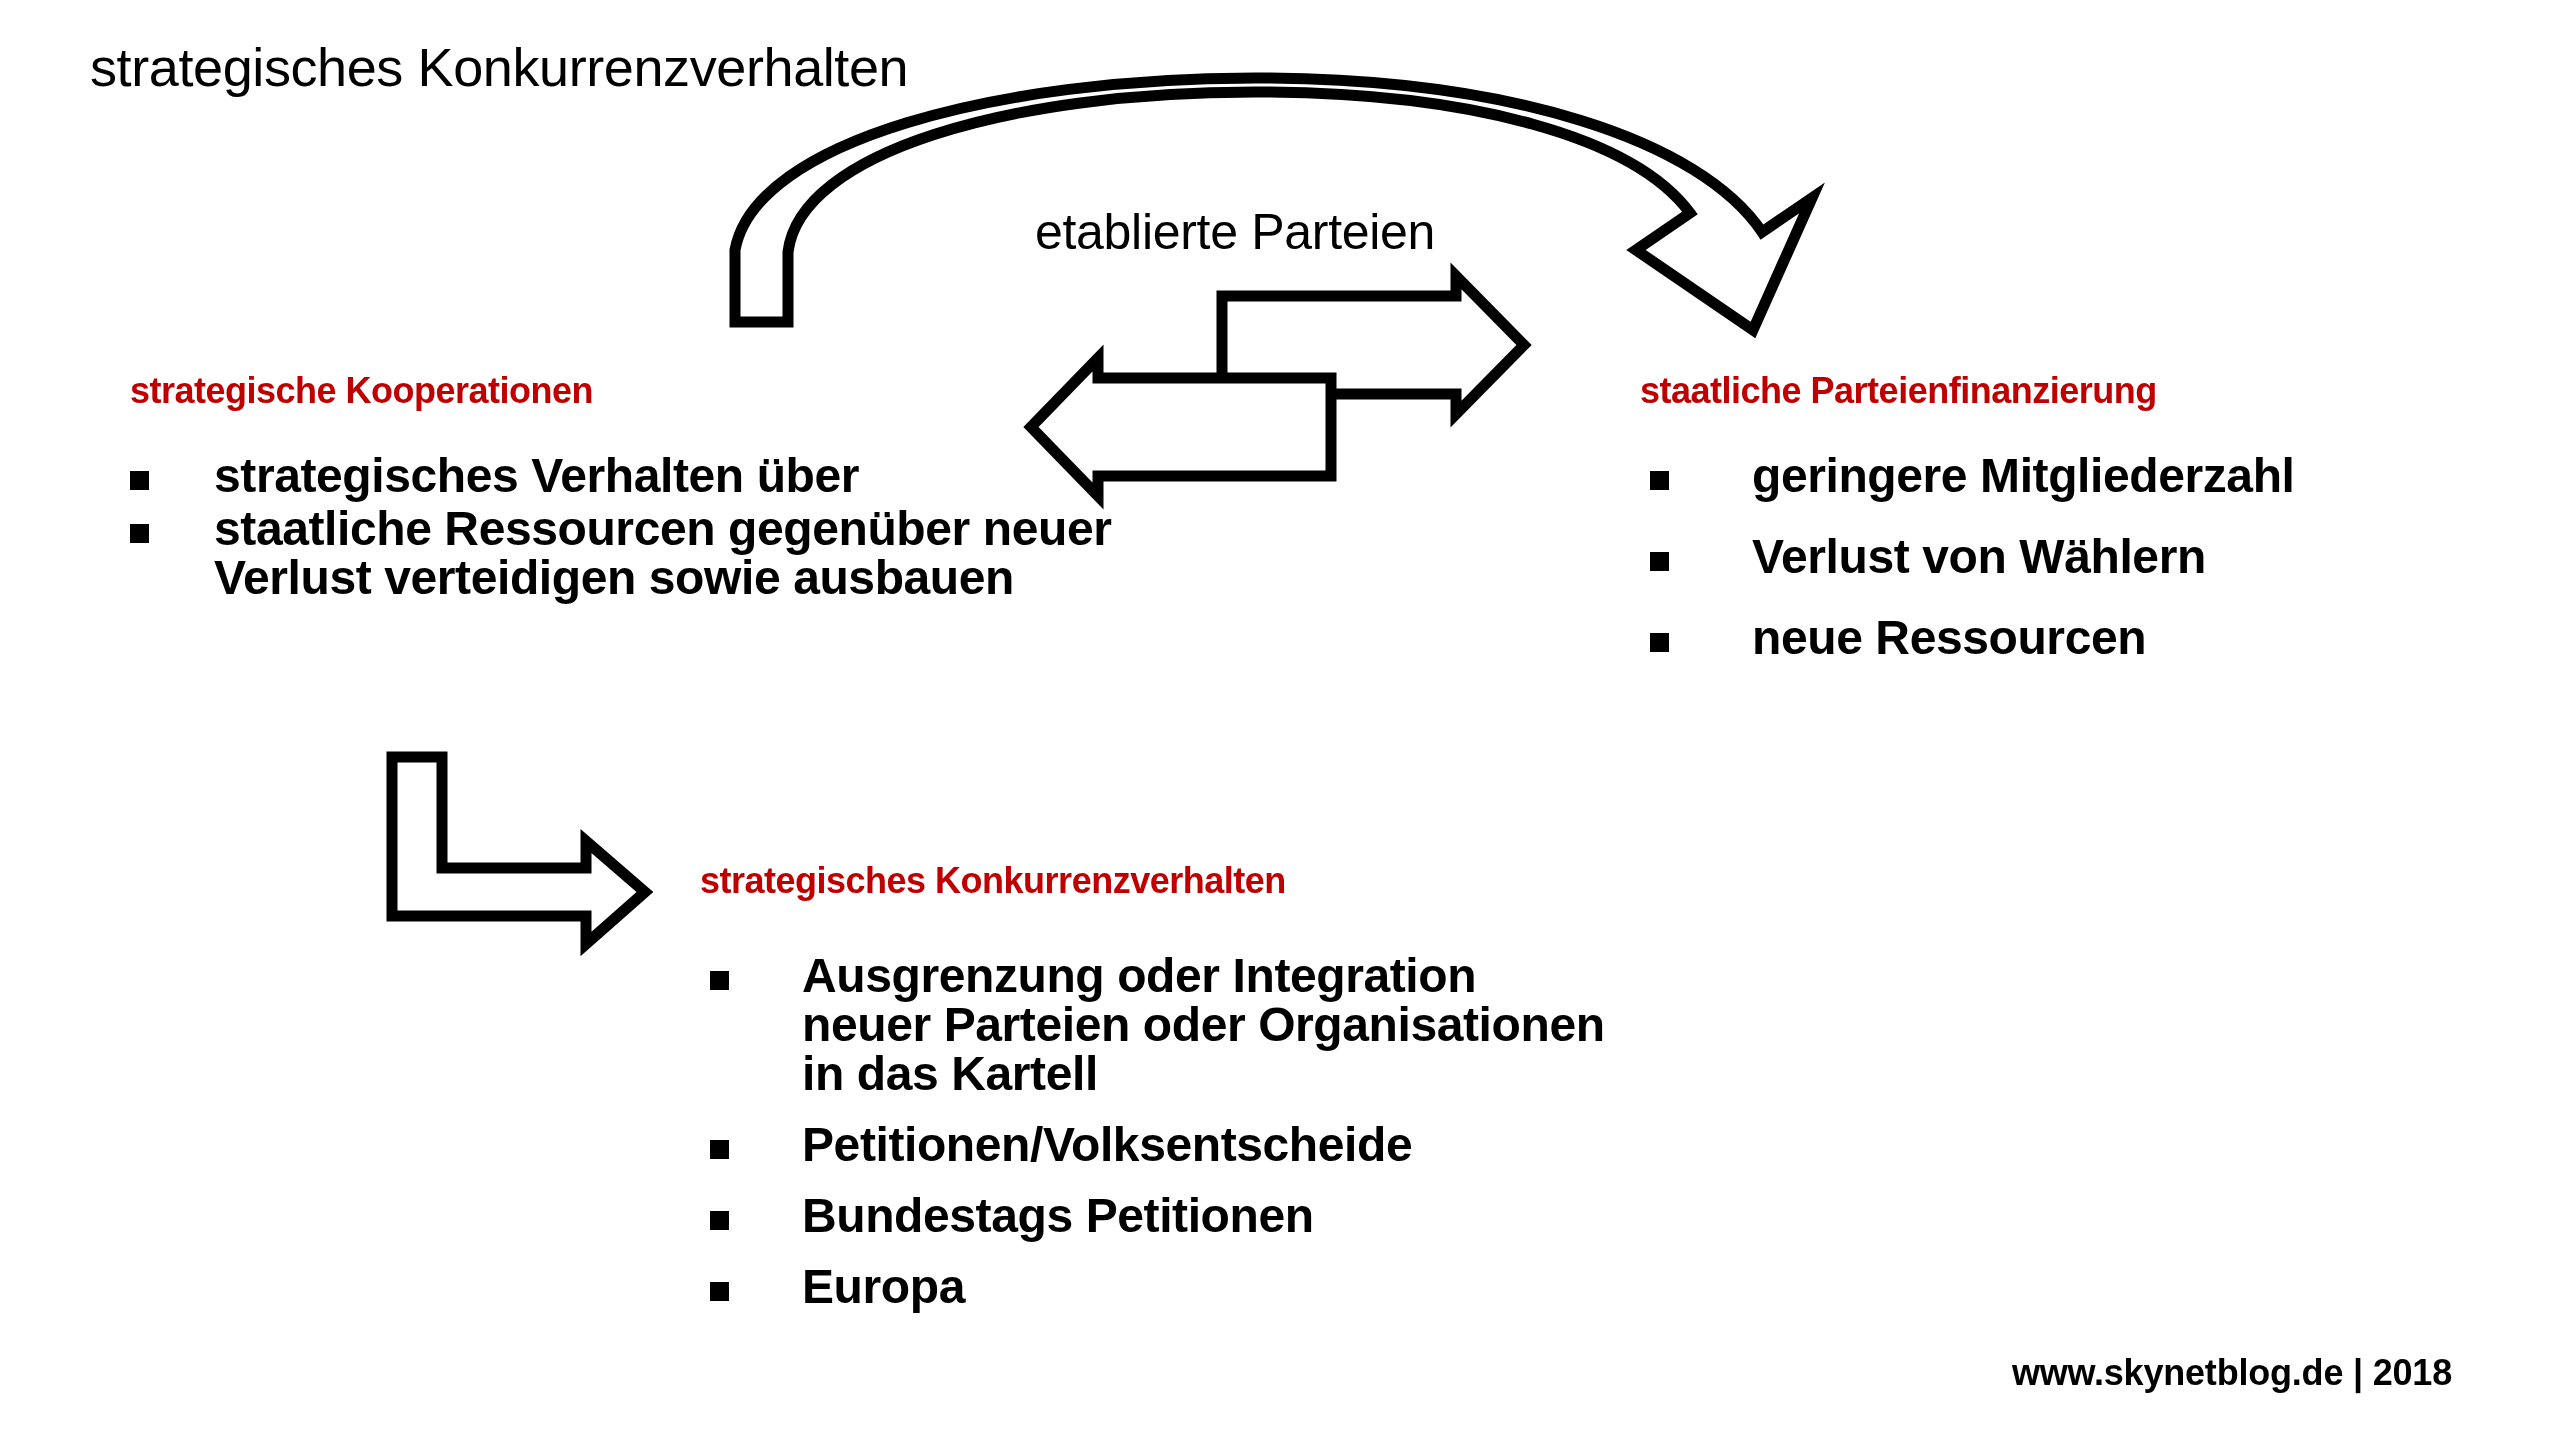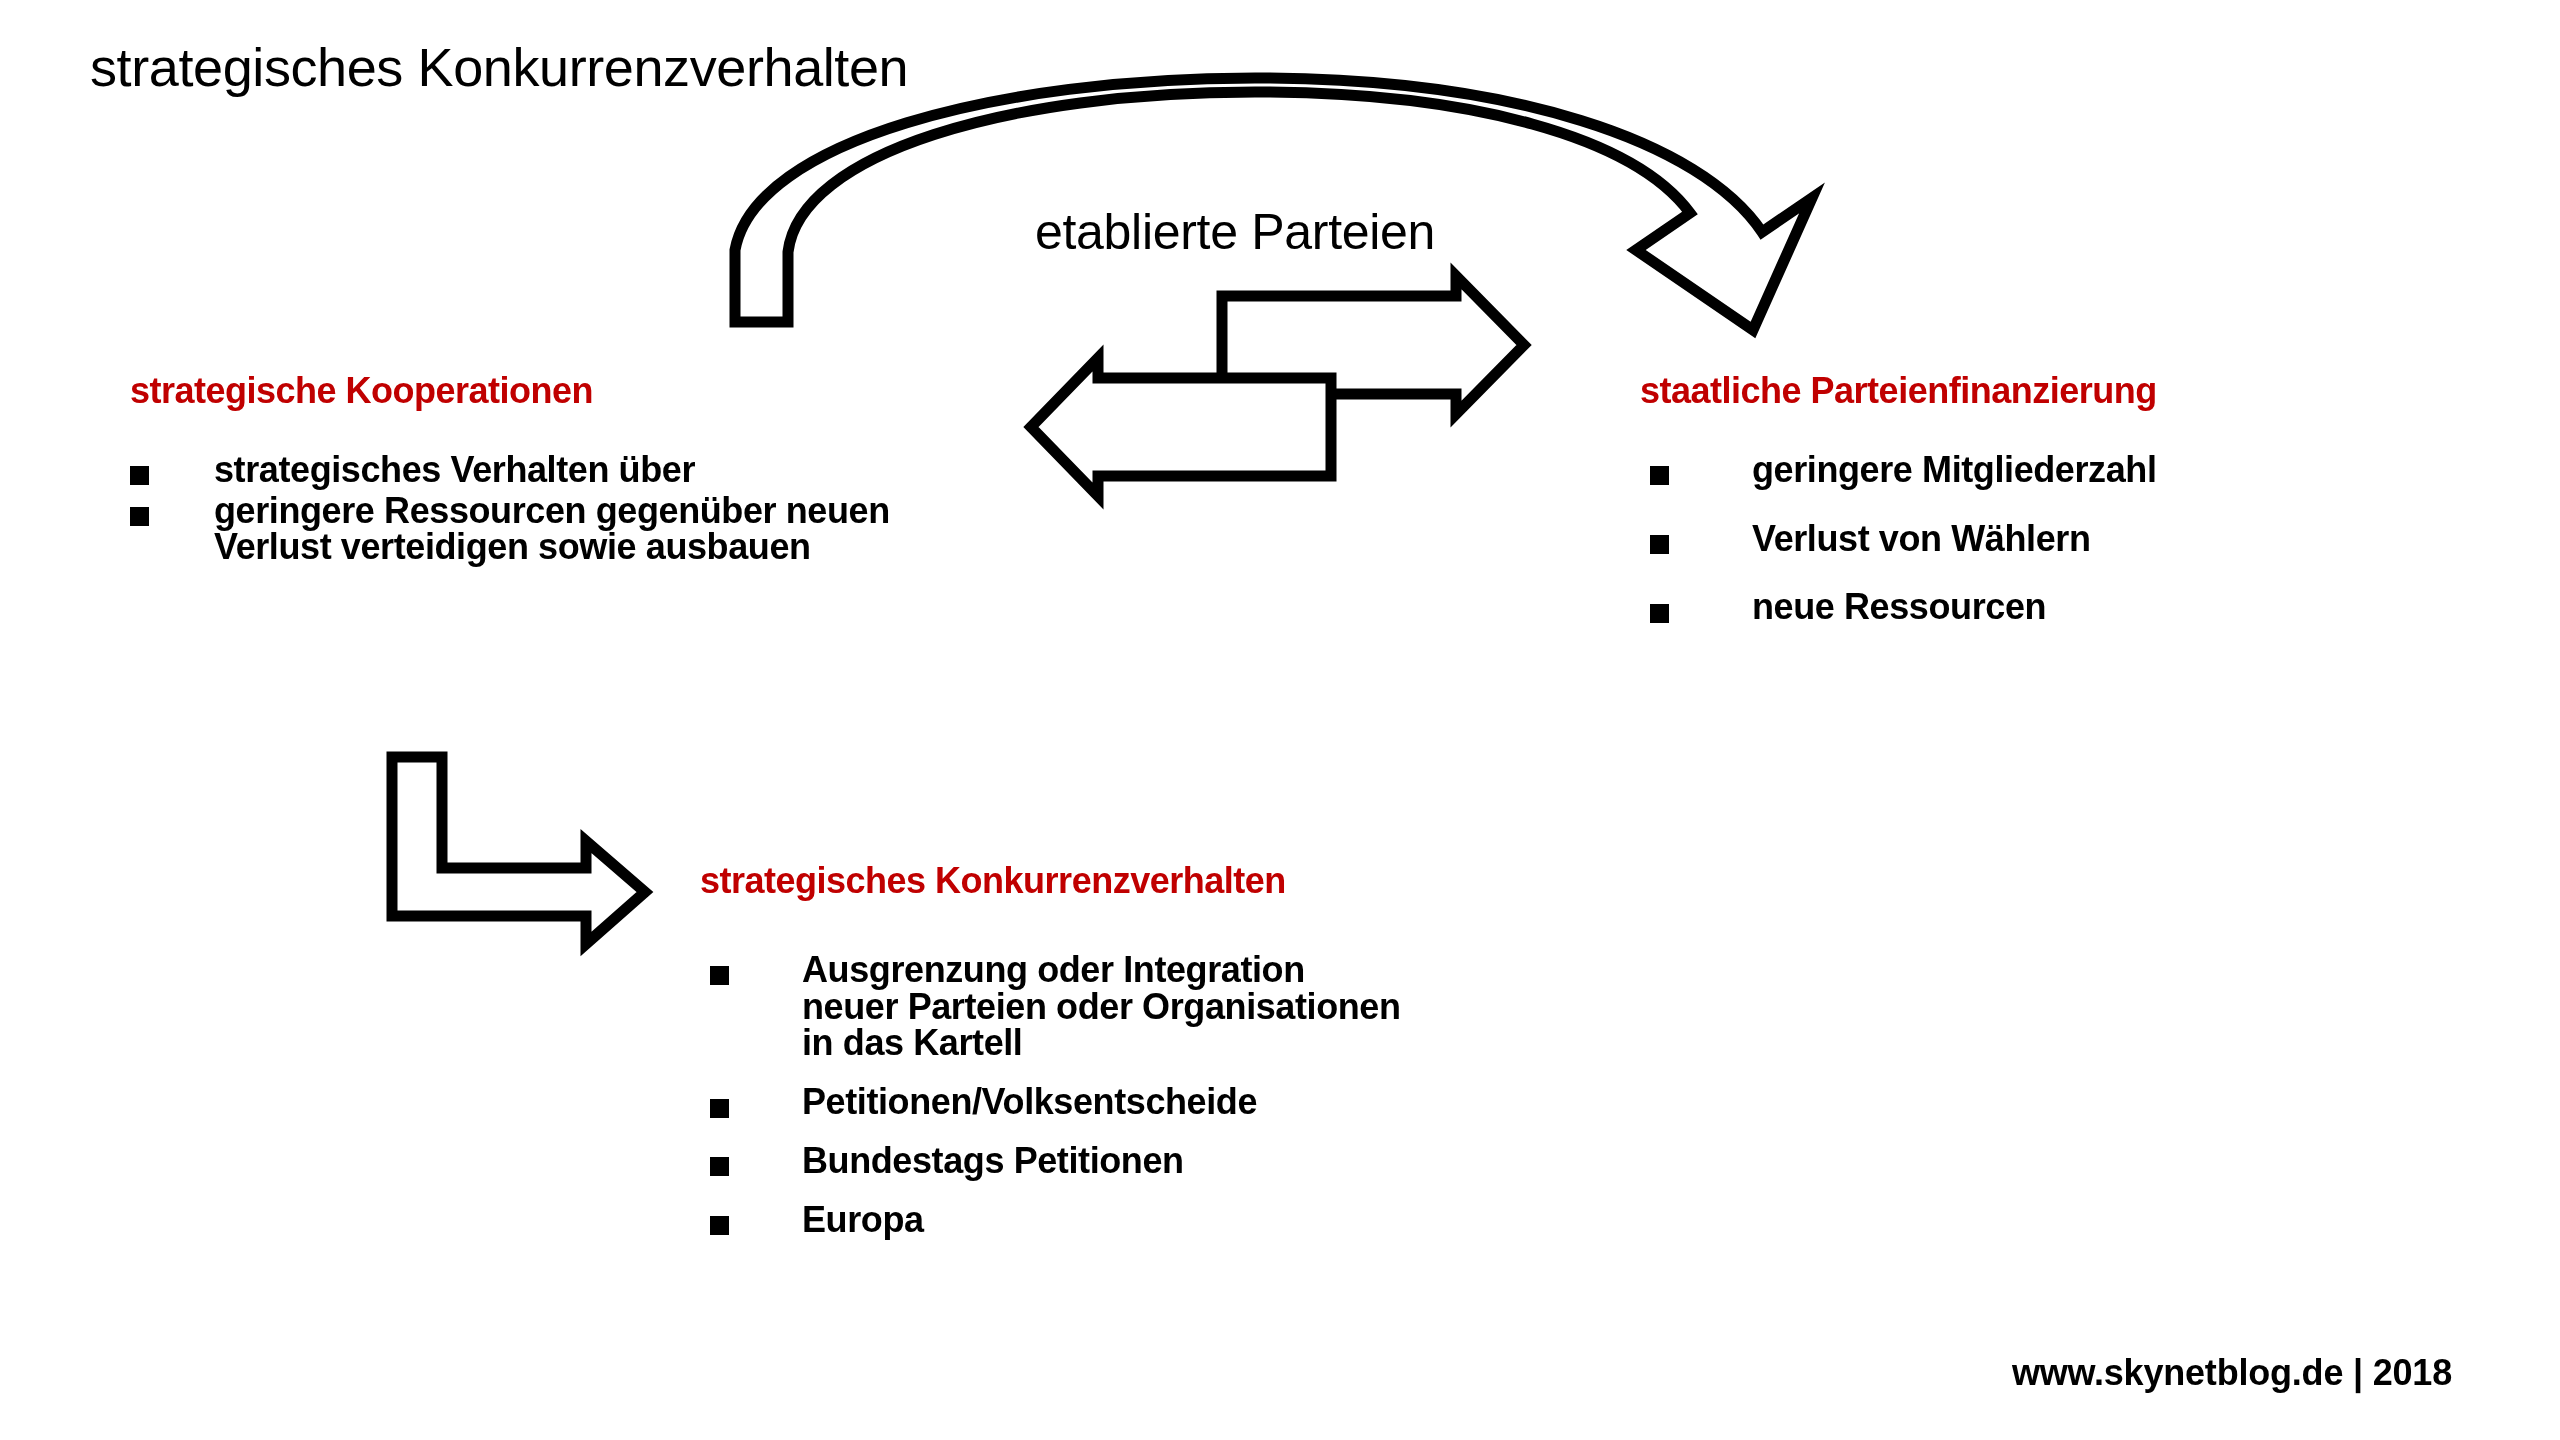--- a/index.html
+++ b/index.html
@@ -50,21 +50,21 @@
 
   
   .bullets {
     position: absolute;
     margin: 0;
     padding: 0;
     list-style: none;
   }
   .bullets li {
     position: relative;
-    font-size: 36px;
+    font-size: 48px;
     font-weight: 700;
     line-height: 1.02;
     color: #000000;
     letter-spacing: -0.4px;
     margin-bottom: 10px;
   }
   .bullets li .bullet-marker {
     position: absolute;
     left: 0;
     top: 0.40em;
@@ -180,21 +180,21 @@
 
   <div class="col-heading" style="left:130px; top:370px;">strategische Kooperationen</div>
 
   <ul class="bullets" id="left-bullets">
     <li>
       <span class="bullet-marker"></span>
       <span class="bullet-text">strategisches Verhalten über</span>
     </li>
     <li>
       <span class="bullet-marker"></span>
-      <span class="bullet-text">geringere Ressourcen gegenüber neuen</span>
+      <span class="bullet-text">staatliche Ressourcen gegenüber neuer</span>
       <span class="cont-line">Verlust verteidigen sowie ausbauen</span>
     </li>
   </ul>
 
   <div class="col-heading" style="left:1640px; top:370px;">staatliche Parteienfinanzierung</div>
 
   <ul class="bullets" id="right-bullets">
     <li>
       <span class="bullet-marker"></span>
       <span class="bullet-text">geringere Mitgliederzahl</span>

